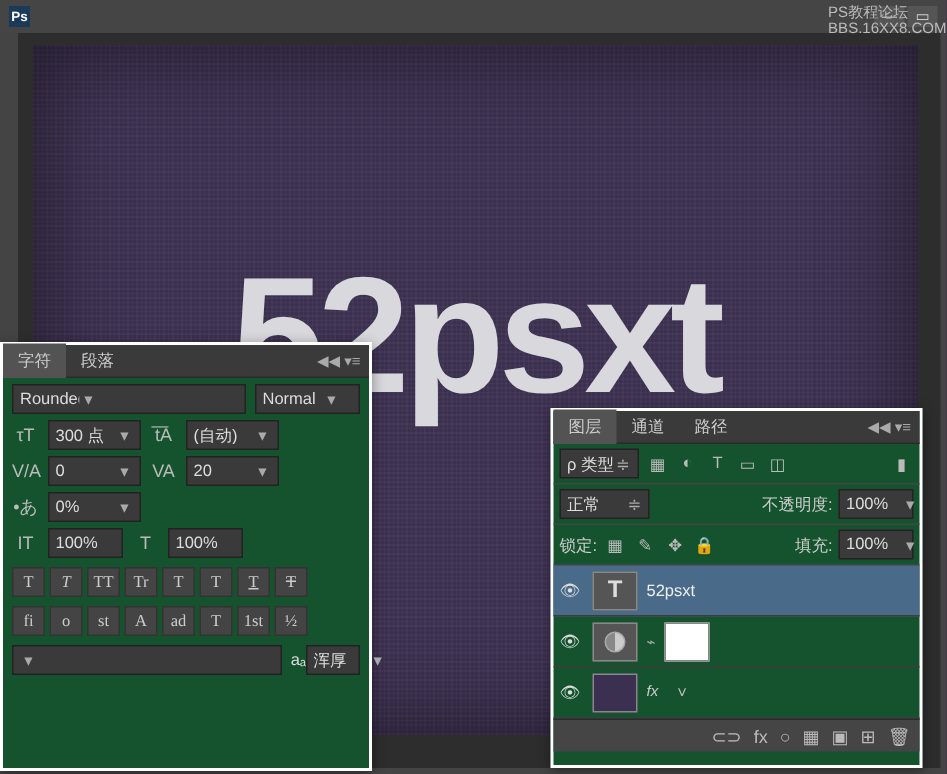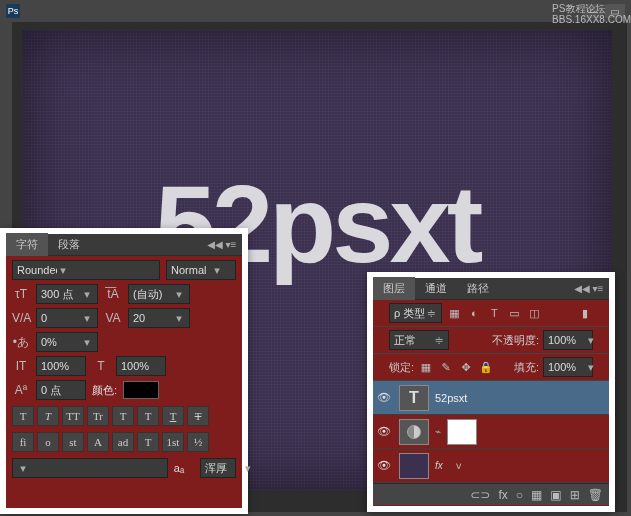--- a/index.html
+++ b/index.html
@@ -1,65 +1,65 @@
 <!DOCTYPE html>
 <html><head>
 <meta charset="utf-8">
 <style>
 * { margin: 0; padding: 0; box-sizing: border-box; font-family: "Microsoft YaHei", Arial, sans-serif; }
 body { width: 631px; height: 516px; background: #444; position: relative; overflow: hidden; }
 .titlebar { height: 22px; background: #454545; display: flex; align-items: center; padding: 0 6px; color: #ccc; font-size: 11px; }
-.titlebar .ps-icon { width: 14px; height: 14px; background: #1a3a5a; color: #fff; font-size: 9px; font-weight: normal; display: flex; align-items: center; justify-content: center; margin-right: 6px; }
+.titlebar .ps-icon { width: 14px; height: 14px; background: #1a3a5a; color: #fff; font-size: 9px; font-weight: bold; display: flex; align-items: center; justify-content: center; margin-right: 6px; }
 .titlebar .spacer { flex: 1; }
 .win-btn { width: 20px; height: 14px; background: #555; margin-left: 2px; display: flex; align-items: center; justify-content: center; color: #ccc; font-size: 10px; cursor: pointer; }
 .watermark { position: absolute; right: 0; top: 3px; color: #bbb; font-size: 10px; line-height: 11px; z-index: 5; }
 .canvas-wrap { position: absolute; left: 12px; top: 22px; right: 4px; bottom: 4px; background: #2d2d2d; }
 .canvas { position: absolute; left: 10px; top: 8px; width: 590px; height: 460px; background: #3c3050; background-image: repeating-linear-gradient(0deg, rgba(255,255,255,.03) 0 1px, transparent 1px 3px), repeating-linear-gradient(90deg, rgba(255,255,255,.03) 0 1px, transparent 1px 3px); box-shadow: inset 0 0 60px rgba(0,0,0,.5); }
 .canvas-text { position: absolute; left: 50%; top: 130px; transform: translateX(-50%); font-size: 110px; font-weight: 900; color: #d9d8dd; letter-spacing: -4px; font-family: "Cooper Black", Arial Black, sans-serif; }
 
-.panel { position: absolute; background: #7f1d1d; border: 6px solid #ffffff; color: #ddd; font-size: 11px; box-shadow: 0 2px 8px rgba(0,0,0,.4); }
+.panel { position: absolute; background: #14532d; border: 2px solid #ffffff; color: #ddd; font-size: 11px; box-shadow: 0 2px 8px rgba(0,0,0,.4); }
 
 
 .char-panel { left: 0; top: 228px; width: 248px; height: 286px; }
 .tabs { height: 22px; background: #3a3a3a; display: flex; align-items: center; border-bottom: 1px solid #2a2a2a; }
 .tab { padding: 4px 10px; color: #ccc; cursor: pointer; }
 .tab.active { background: #535353; }
 .tabs .tab-ctrl { margin-left: auto; display: flex; gap: 2px; padding-right: 4px; }
 .tab-ctrl span { width: 14px; height: 14px; color: #aaa; display: flex; align-items: center; justify-content: center; cursor: pointer; font-size: 10px; }
 .cp-body { padding: 4px 6px; }
 .row { display: flex; align-items: center; gap: 6px; margin-bottom: 4px; }
 .field { display: flex; align-items: center; background: #3a3a3a; border: 1px solid #222; height: 20px; padding: 0 4px; }
 .field input { background: none; border: none; color: #ddd; font-size: 11px; width: 40px; outline: none; }
 .dd { width: 12px; color: #aaa; text-align: center; cursor: pointer; }
 .icon-slot { width: 18px; color: #bbb; font-size: 12px; text-align: center; }
 .style-btns { display: flex; flex-wrap: wrap; gap: 3px; margin: 6px 0; }
 .sbtn { width: 22px; height: 20px; background: #444; border: 1px solid #333; display: flex; align-items: center; justify-content: center; font-size: 11px; color: #ccc; cursor: pointer; font-family: serif; }
 .color-swatch { width: 36px; height: 18px; background: #000; border: 1px solid #666; cursor: pointer; }
 
 
 .layers-panel { right: 16px; top: 272px; width: 248px; height: 240px; }
-.lp-row { display: flex; align-items: center; gap: 4px; padding: 3px 16px; border-bottom: 1px solid #444; }
+.lp-row { display: flex; align-items: center; gap: 4px; padding: 3px 4px; border-bottom: 1px solid #444; }
 .lp-row .lbl { color: #ccc; }
 .lp-row .spacer { flex: 1; }
 .mini-icon { width: 16px; height: 16px; display: flex; align-items: center; justify-content: center; color: #bbb; cursor: pointer; font-size: 11px; }
 .layer-list { }
 .layer-item { display: flex; align-items: center; height: 34px; border-bottom: 1px solid #3d3d3d; padding: 0 4px; gap: 6px; }
 .layer-item.sel { background: #4a6a8a; }
 .eye { width: 16px; color: #ddd; cursor: pointer; }
 .thumb { width: 30px; height: 26px; background: #3c3050; border: 1px solid #888; position: relative; }
 .thumb.t-type { background: #555; display: flex; align-items: center; justify-content: center; color: #ddd; font-size: 16px; font-weight: bold; }
 .thumb.t-mask { background: #fff; }
 .thumb.t-adj { background: #555; display: flex; align-items: center; justify-content: center; }
 .adj-icon { width: 14px; height: 14px; border-radius: 50%; background: linear-gradient(90deg,#888 50%,#ccc 50%); border: 1px solid #aaa; }
 .layer-name { flex: 1; color: #eee; font-size: 11px; }
 .fx-badge { color: #ccc; font-style: italic; font-size: 10px; margin-right: 2px; }
 .lp-footer { height: 22px; background: #454545; display: flex; align-items: center; justify-content: flex-end; gap: 8px; padding: 0 6px; border-top: 1px solid #2a2a2a; }
 .lp-footer span { color: #bbb; cursor: pointer; font-size: 12px; }
 .chain { font-size: 10px; color: #aaa; }
-.aa-box { display: flex; align-items: center; gap: 16px; }
+.aa-box { display: flex; align-items: center; gap: 0; }
 </style>
 </head>
 <body>
 
 <div class="titlebar">
   <div class="ps-icon">Ps</div>
   <div class="spacer"></div>
   <div class="win-btn">—</div>
   <div class="win-btn">▭</div>
 </div>
@@ -127,28 +127,20 @@
     </div>
     <div class="row">
       <span class="icon-slot">IT</span>
       <div class="field">
           <input value="100%" style="">
         </div>
       <span class="icon-slot">T</span>
       <div class="field">
           <input value="100%" style="">
         </div>
-    </div>
-    <div class="row">
-      <span class="icon-slot">Aª</span>
-      <div class="field">
-          <input value="0 点" style="">
-        </div>
-      <span>颜色:</span>
-      <div class="color-swatch"></div>
     </div>
     <div class="style-btns">
       <div class="sbtn">T</div>
       <div class="sbtn" style="font-style:italic">T</div>
       <div class="sbtn">TT</div>
       <div class="sbtn">Tr</div>
       <div class="sbtn">T</div>
       <div class="sbtn">T</div>
       <div class="sbtn" style="text-decoration:underline">T</div>
       <div class="sbtn" style="text-decoration:line-through">T</div>

